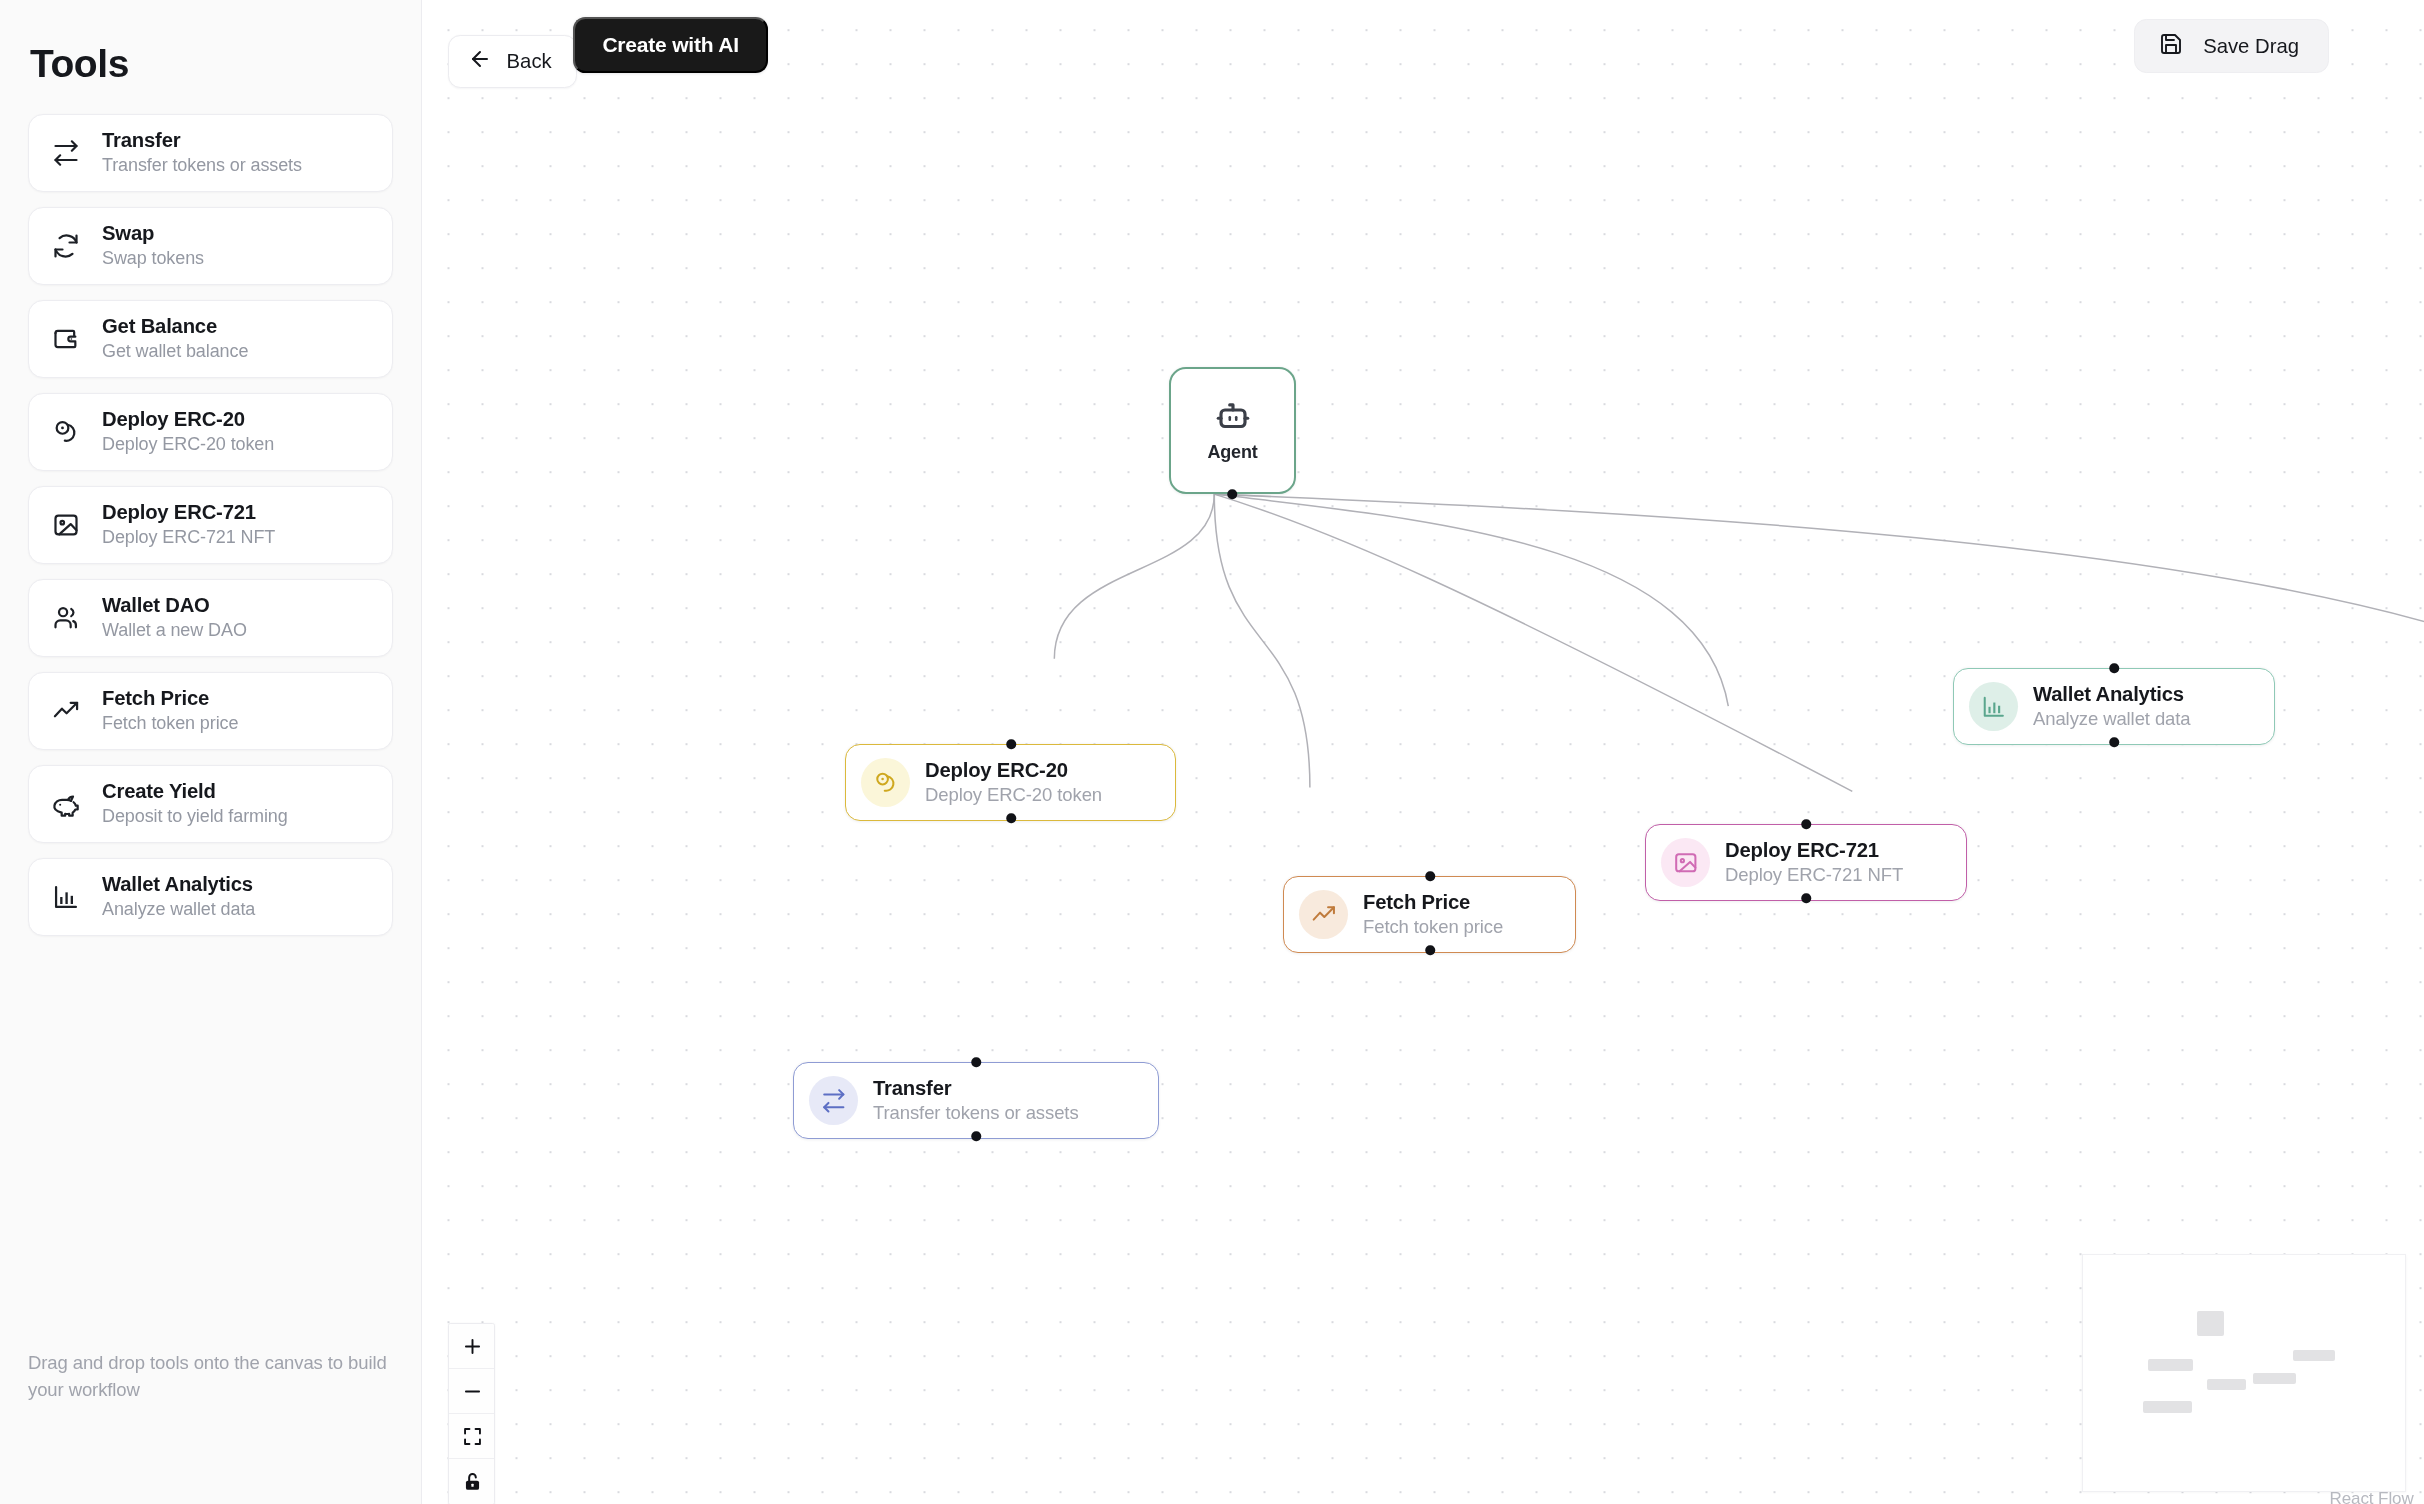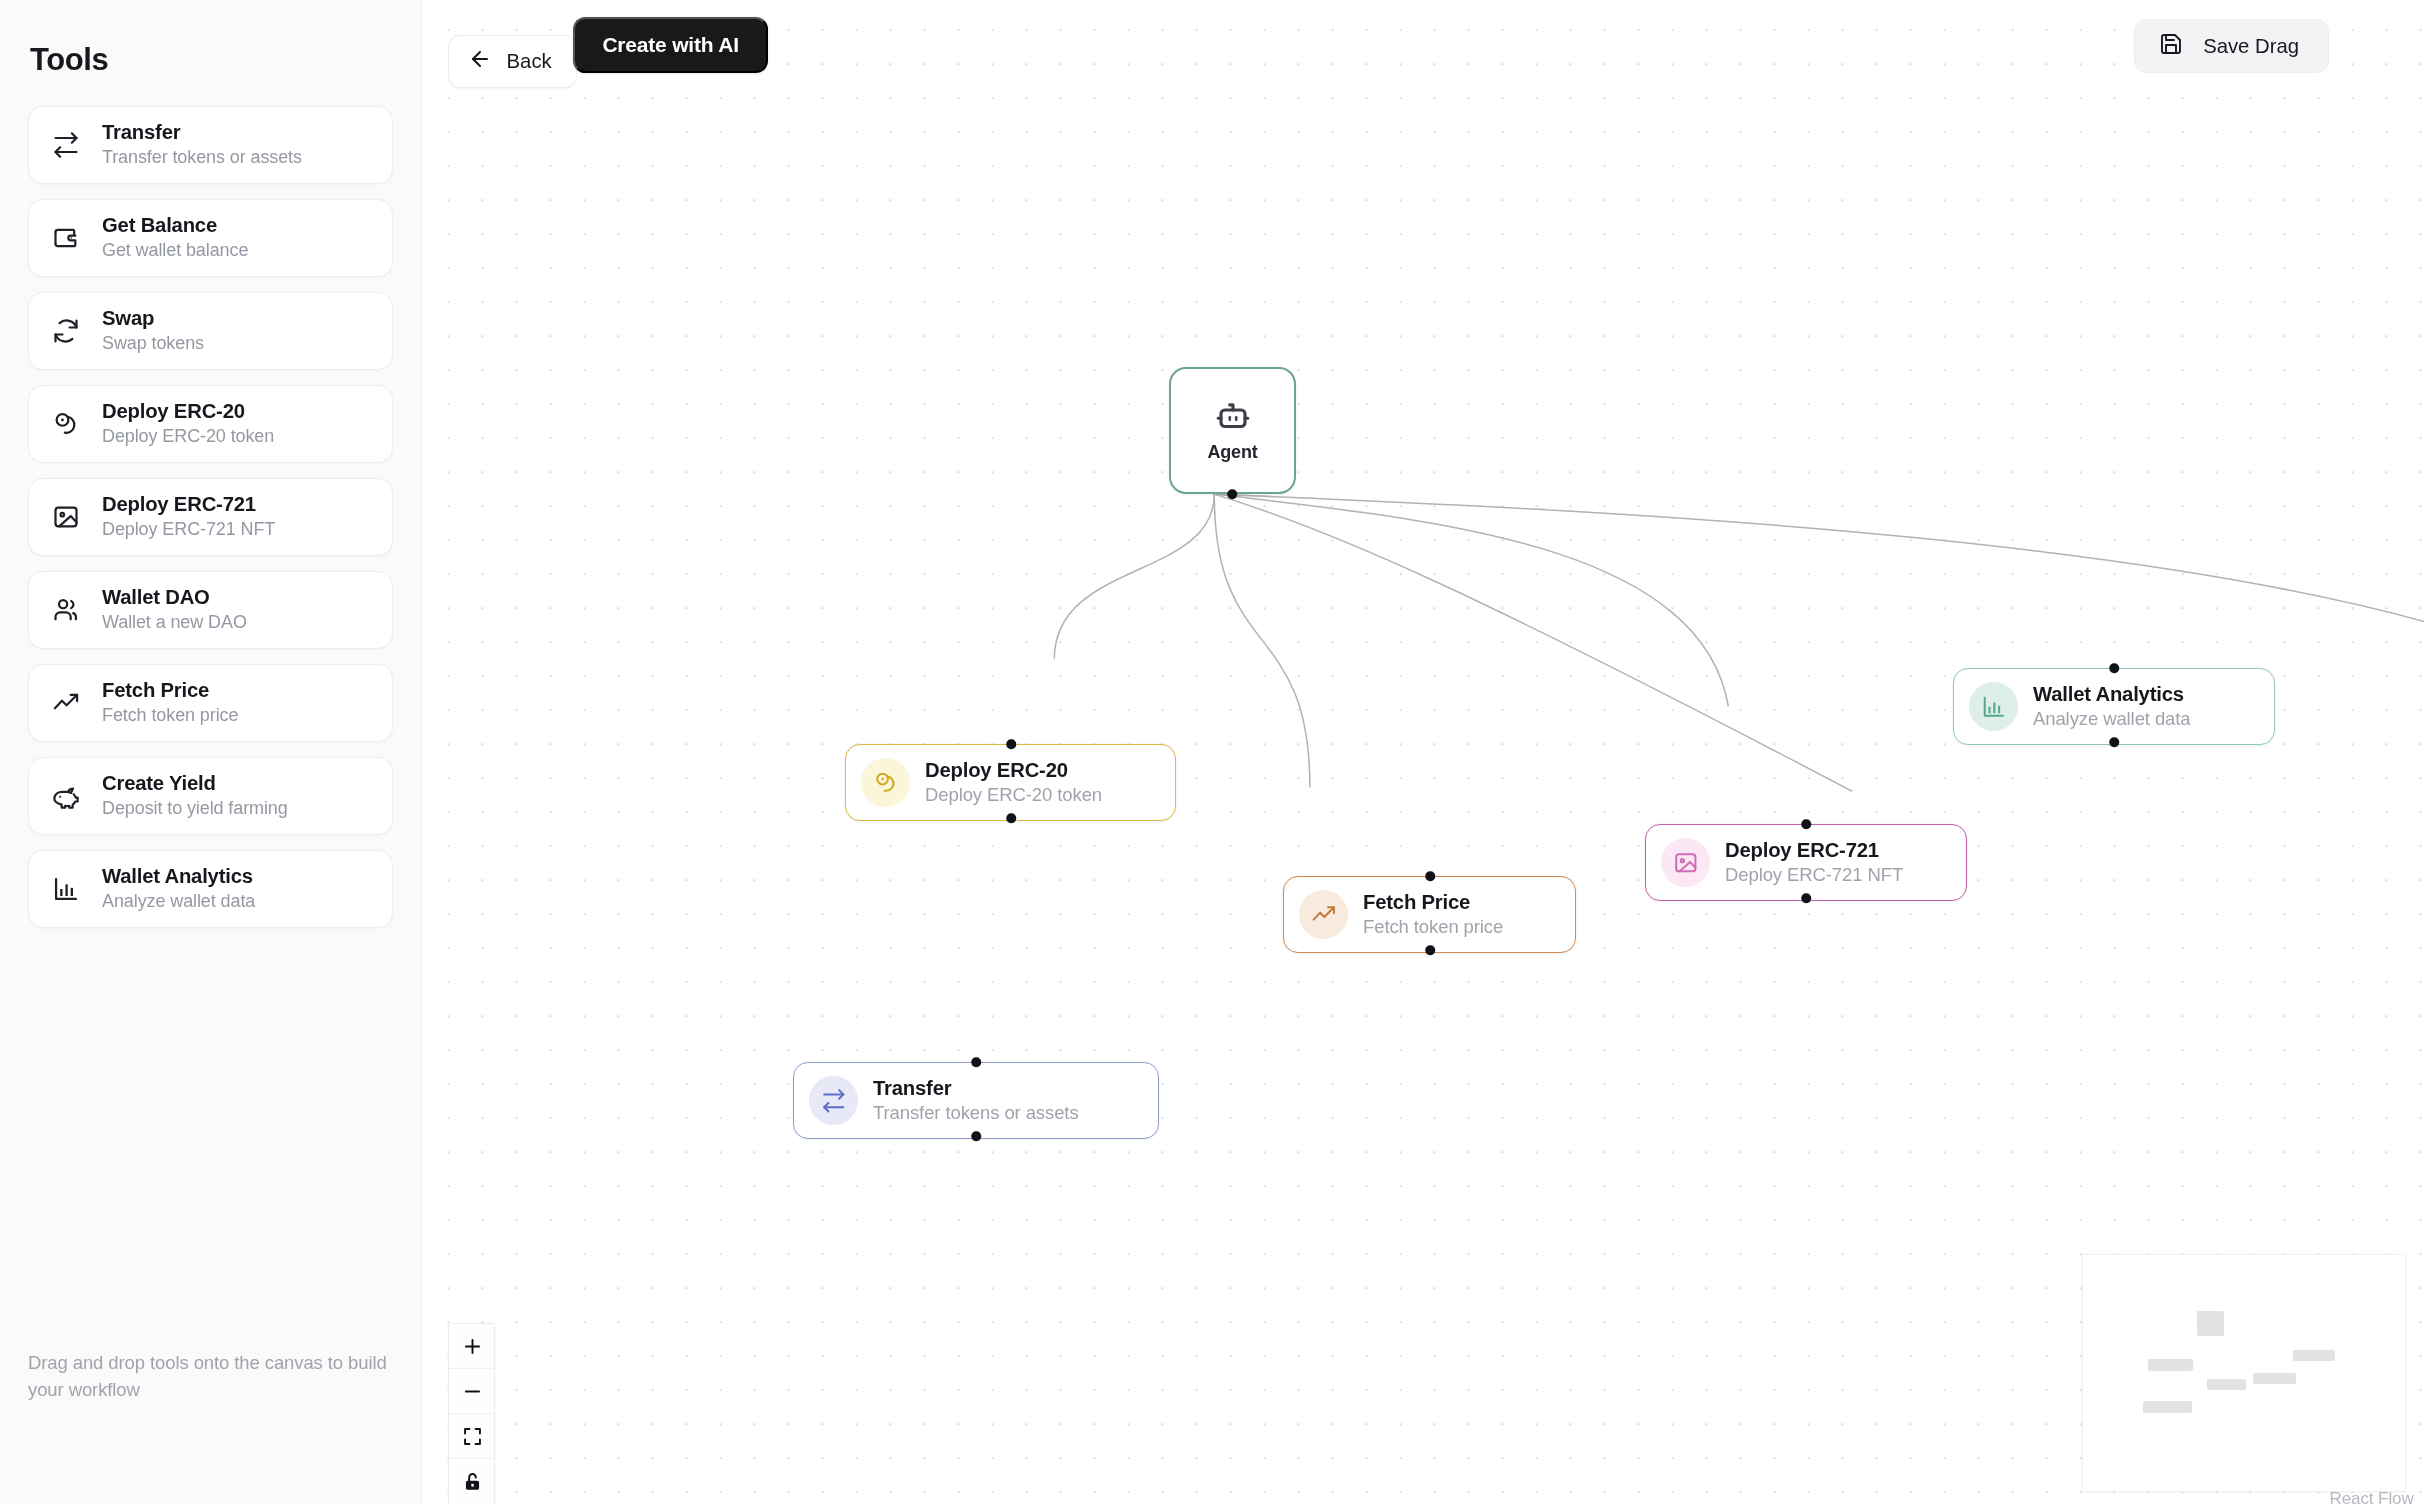--- a/index.html
+++ b/index.html
@@ -15,21 +15,21 @@
   #sidebar {
     width: 422px; height: 1505px;
     background: #fafafa;
     border-right: 0.9px solid #ececf0;
     padding: 26.5px 28px 0 28px;
     position: relative;
     flex: 0 0 422px;
     overflow: hidden;
   }
   #sidebar-title {
-    font-size: 31px;
+    font-size: 39px;
     font-weight: 700;
     color: #16181d;
     letter-spacing: -0.4px;
     margin: 15px 0 28px 1.9px;
   }
   .tool-card {
     background: #ffffff;
     border: 0.9px solid #ededf1;
     border-radius: 15px;
     height: 78px;
@@ -236,43 +236,43 @@
             </svg>
           </span>
           <span class="tool-text">
             <span class="tool-name">Transfer</span>
             <span class="tool-desc">Transfer tokens or assets</span>
           </span>
         </div>
         <div class="tool-card">
           <span class="tool-icon">
             <svg viewBox="0 0 24 24" fill="none" stroke="currentColor" stroke-width="1.9" stroke-linecap="round" stroke-linejoin="round">
+              <polyline points="21 3 21 9 15 9"></polyline>
+              <path d="M21 9A9 9 0 0 0 6.5 5.3"></path>
+              <polyline points="3 21 3 15 9 15"></polyline>
+              <path d="M3 15a9 9 0 0 0 14.5 3.7"></path>
+            </svg>
+          </span>
+          <span class="tool-text">
+            <span class="tool-name">Swap</span>
+            <span class="tool-desc">Swap tokens</span>
+          </span>
+        </div>
+        <div class="tool-card">
+          <span class="tool-icon">
+            <svg viewBox="0 0 24 24" fill="none" stroke="currentColor" stroke-width="1.9" stroke-linecap="round" stroke-linejoin="round">
               <path d="M3 7a2 2 0 0 1 2-2h13a1 1 0 0 1 1 1v3"></path>
               <path d="M3 7v10a2 2 0 0 0 2 2h14a1 1 0 0 0 1-1v-3"></path>
               <path d="M20 10h-4a2 2 0 0 0 0 4h4"></path>
               <circle cx="16.6" cy="12" r="0.7" fill="currentColor" stroke="none"></circle>
             </svg>
           </span>
           <span class="tool-text">
             <span class="tool-name">Get Balance</span>
             <span class="tool-desc">Get wallet balance</span>
-          </span>
-        </div>
-        <div class="tool-card">
-          <span class="tool-icon">
-            <svg viewBox="0 0 24 24" fill="none" stroke="currentColor" stroke-width="1.9" stroke-linecap="round" stroke-linejoin="round">
-              <polyline points="21 3 21 9 15 9"></polyline>
-              <path d="M21 9A9 9 0 0 0 6.5 5.3"></path>
-              <polyline points="3 21 3 15 9 15"></polyline>
-              <path d="M3 15a9 9 0 0 0 14.5 3.7"></path>
-            </svg>
-          </span>
-          <span class="tool-text">
-            <span class="tool-name">Swap</span>
-            <span class="tool-desc">Swap tokens</span>
           </span>
         </div>
         <div class="tool-card">
           <span class="tool-icon">
             <svg viewBox="0 0 24 24" fill="none" stroke="currentColor" stroke-width="1.9" stroke-linecap="round" stroke-linejoin="round">
               <circle cx="9" cy="8.5" r="5"></circle>
               <path d="M13.5 5.8A5 5 0 1 1 11 19.4"></path>
               <circle cx="9" cy="8.5" r="1.2" fill="currentColor" stroke="none"></circle>
             </svg>
           </span>

